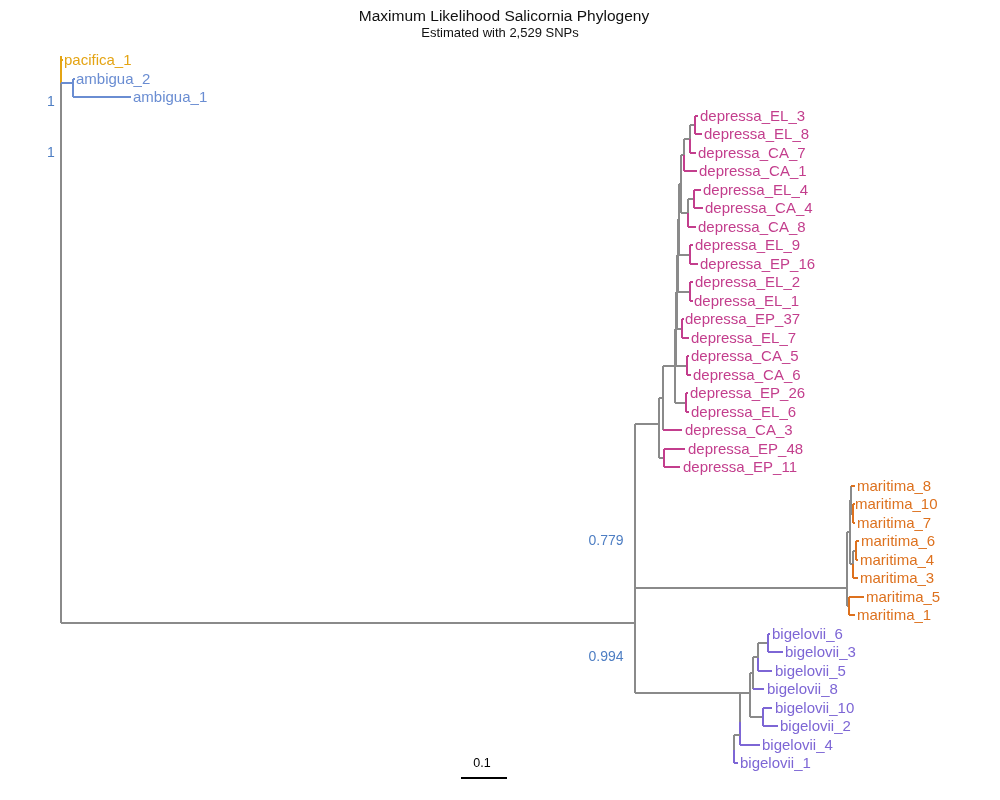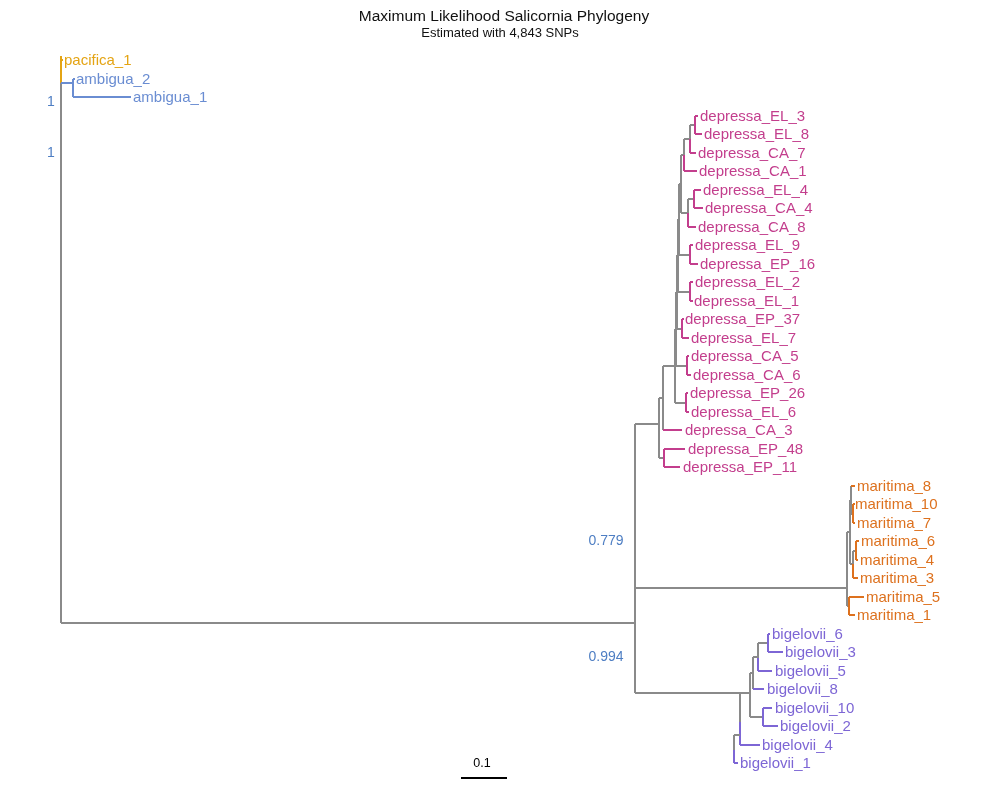--- a/index.html
+++ b/index.html
@@ -10,21 +10,21 @@
   .subtitle { font-size:13px; line-height:1.3; }
   svg.tree { position:absolute; left:0; top:0; width:1000px; height:800px; }
   svg.tree text { font-family:"Liberation Sans", sans-serif; }
 </style>
 </head>
 <body>
 
 <div class="fig">
   <div class="hdr">
     <div class="title">Maximum Likelihood Salicornia Phylogeny</div>
-    <div class="subtitle">Estimated with 4,843 SNPs</div>
+    <div class="subtitle">Estimated with 2,529 SNPs</div>
   </div>
   <svg class="tree" viewBox="0 0 1000 800" xmlns="http://www.w3.org/2000/svg">
       <line x1="61" y1="56" x2="61" y2="83" stroke="#E4A414" stroke-width="2" shape-rendering="crispEdges"></line>
       <line x1="61" y1="60" x2="63" y2="60" stroke="#E4A414" stroke-width="2" shape-rendering="crispEdges"></line>
       <line x1="61" y1="83" x2="61" y2="622.5" stroke="#8a8a8a" stroke-width="2" shape-rendering="crispEdges"></line>
       <line x1="61" y1="83" x2="72.5" y2="83" stroke="#6A8DD2" stroke-width="2" shape-rendering="crispEdges"></line>
       <line x1="72.5" y1="78.5" x2="72.5" y2="97" stroke="#6A8DD2" stroke-width="2" shape-rendering="crispEdges"></line>
       <line x1="72.5" y1="78.5" x2="74.5" y2="78.5" stroke="#6A8DD2" stroke-width="2" shape-rendering="crispEdges"></line>
       <line x1="72.5" y1="97" x2="131" y2="97" stroke="#6A8DD2" stroke-width="2" shape-rendering="crispEdges"></line>
       <line x1="61" y1="622.5" x2="635" y2="622.5" stroke="#8a8a8a" stroke-width="2" shape-rendering="crispEdges"></line>

